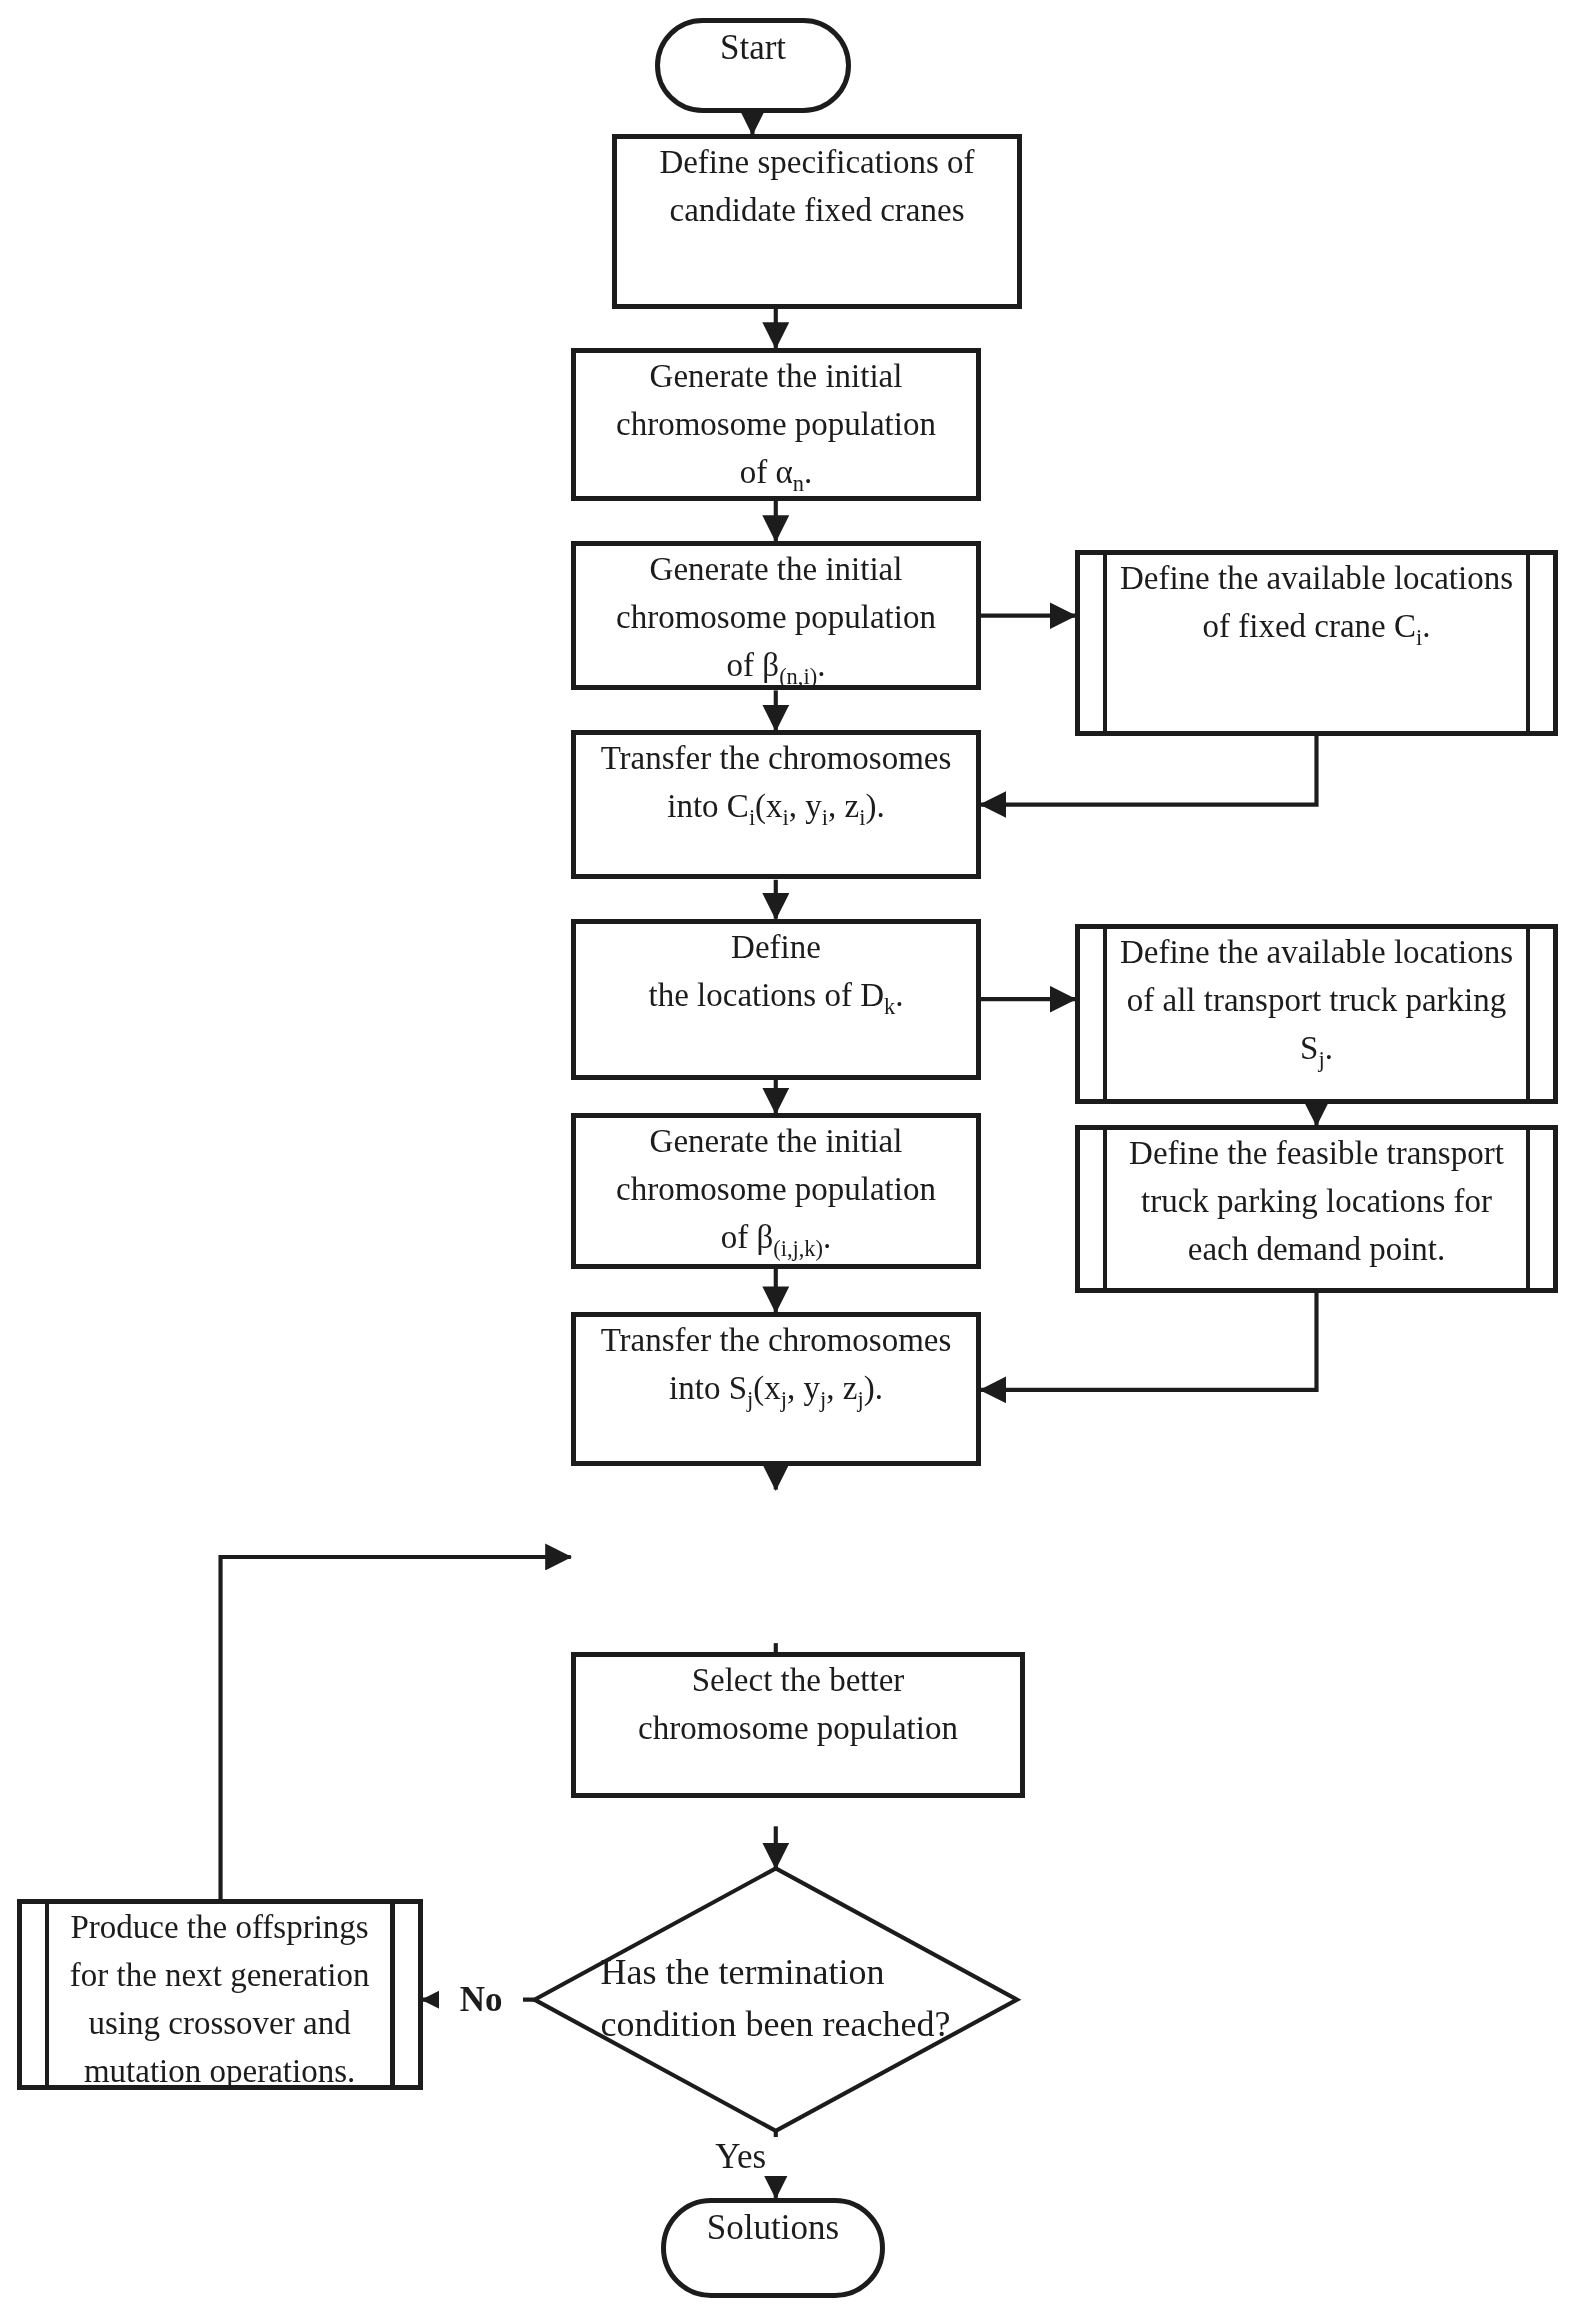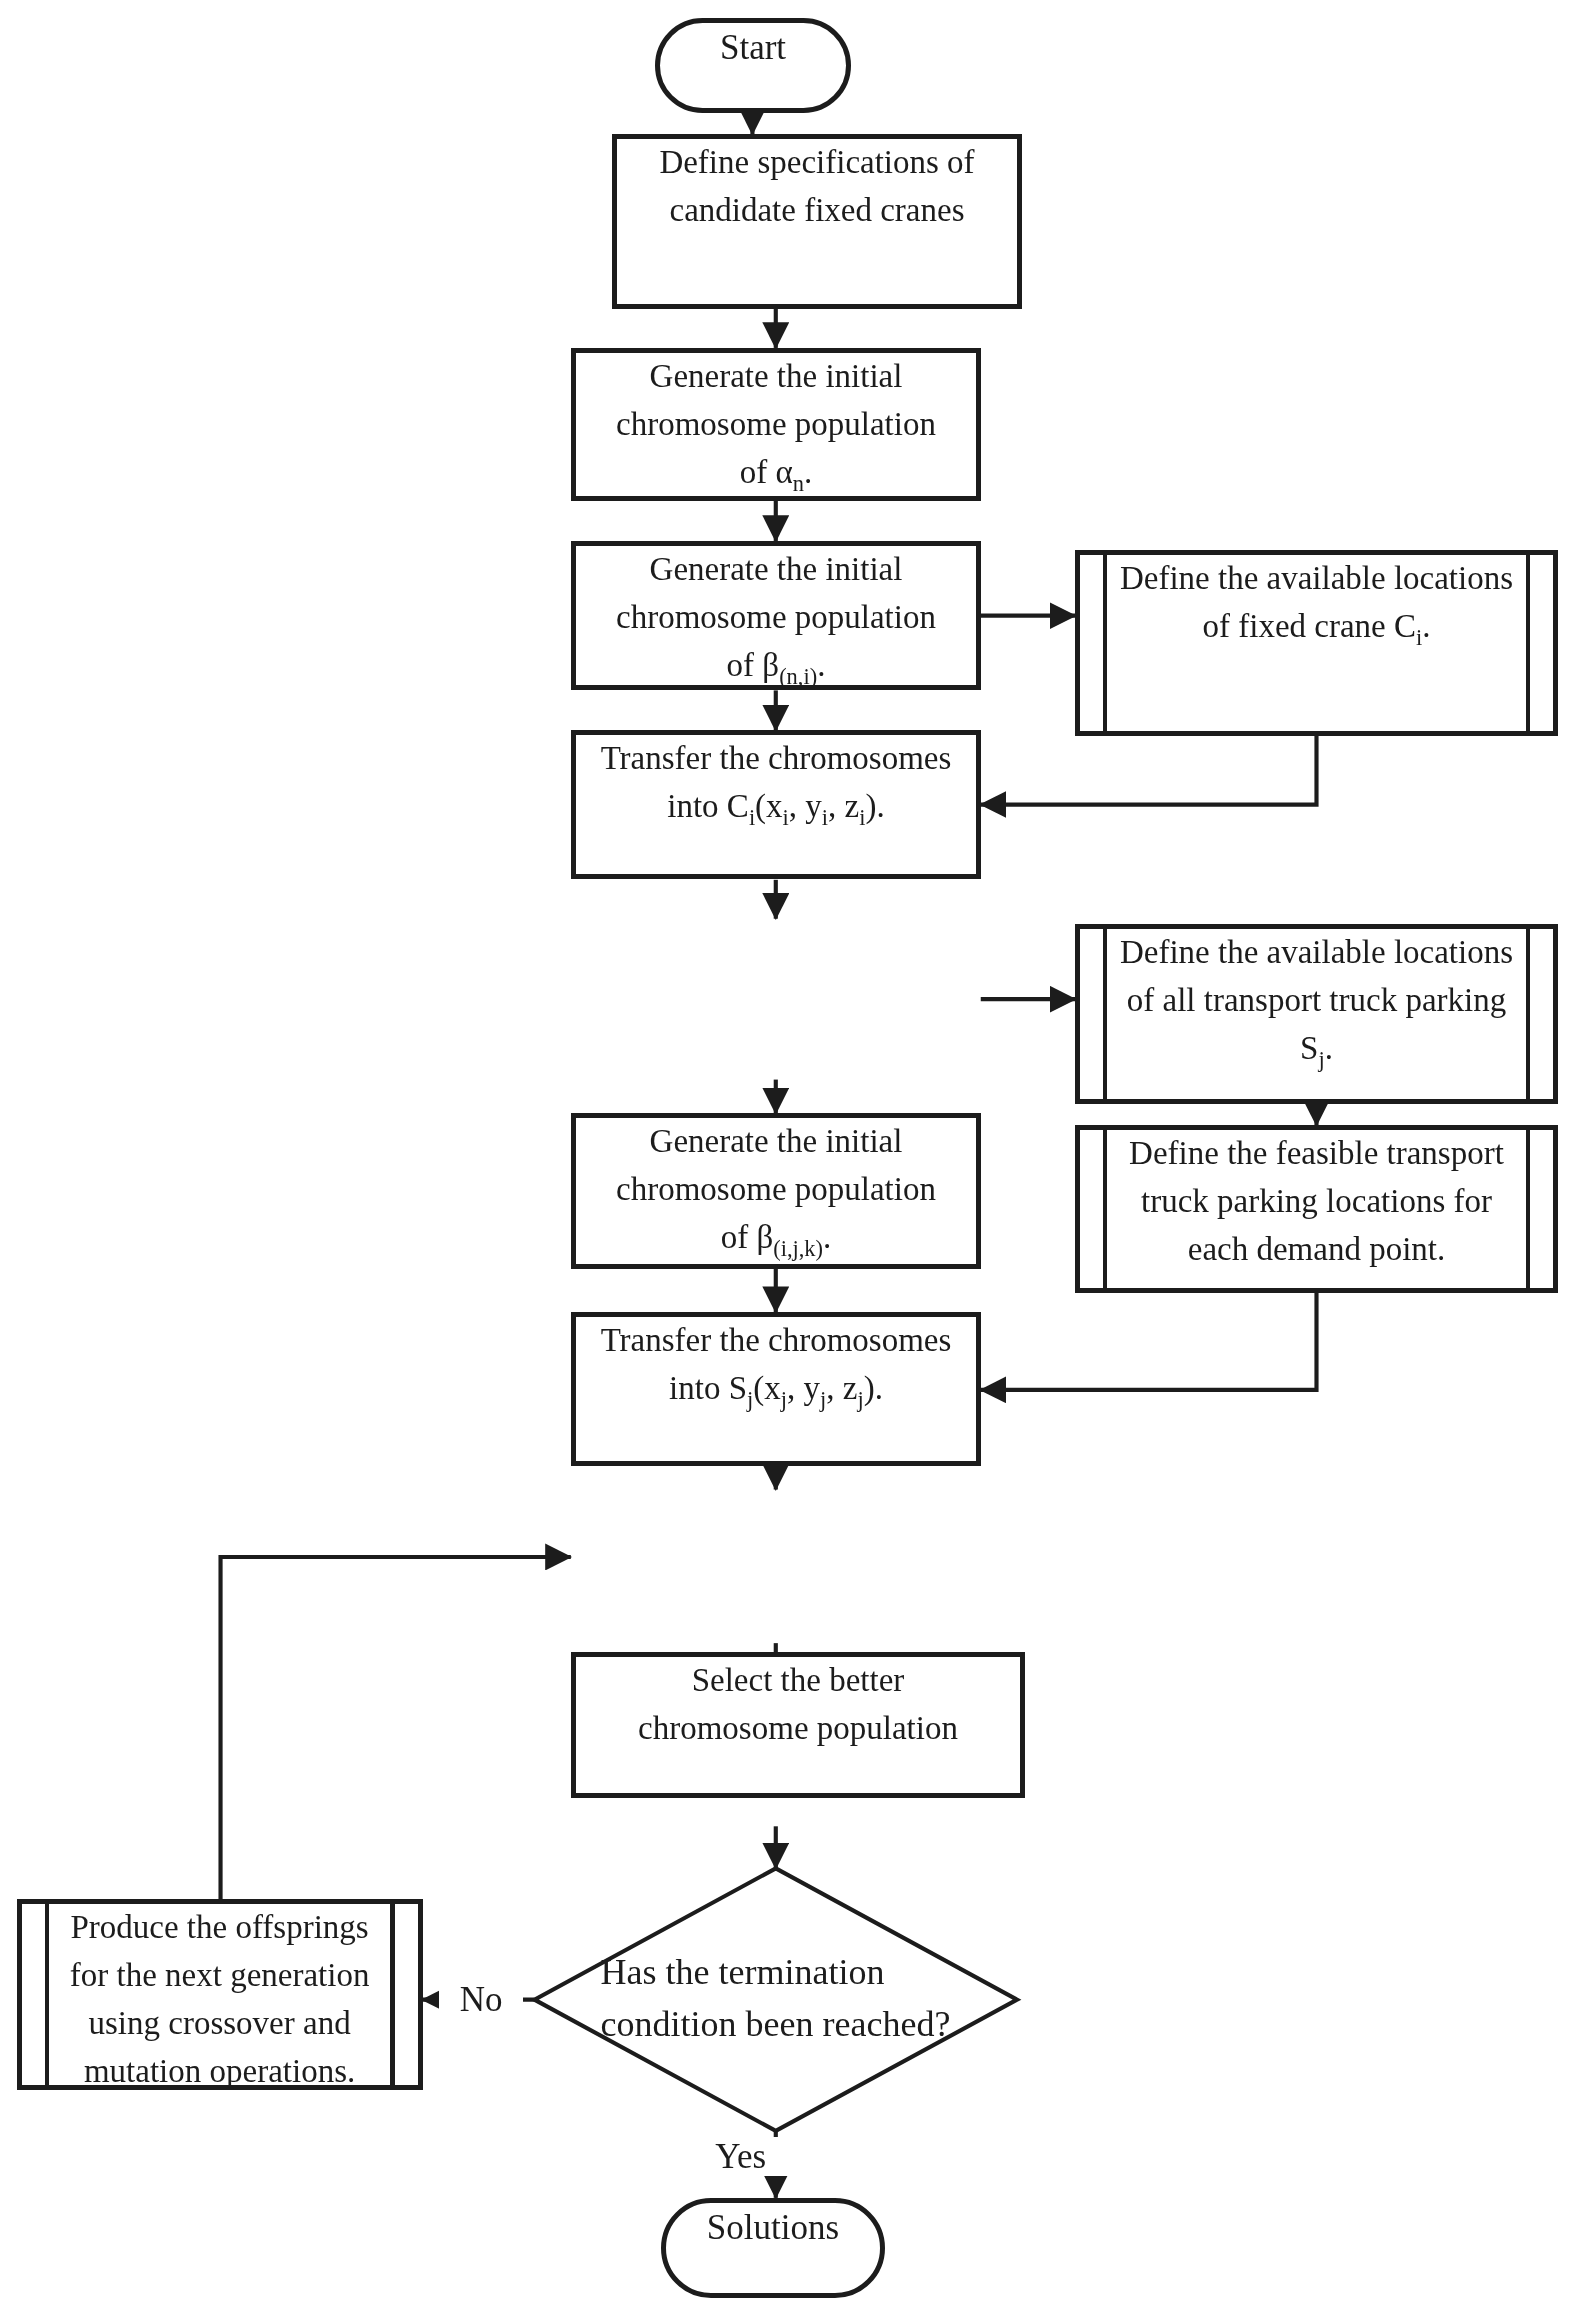--- a/index.html
+++ b/index.html
@@ -94,20 +94,23 @@
   </div>
 
   <div class="node" style="left:571px; top:541px; width:410px; height:149px;">
     <div class="txt">Generate the initial<br>chromosome population<br>of β<sub>(n,i)</sub>.</div>
   </div>
 
   <div class="node" style="left:571px; top:730px; width:410px; height:149px;">
     <div class="txt">Transfer the chromosomes<br>into C<sub>i</sub>(x<sub>i</sub>, y<sub>i</sub>, z<sub>i</sub>).</div>
   </div>
 
+  <div class="node" style="left:571px; top:919px; width:410px; height:161px;">
+    <div class="txt">Define<br>the locations of D<sub>k</sub>.</div>
+  </div>
 
   <div class="node" style="left:571px; top:1113px; width:410px; height:156px;">
     <div class="txt">Generate the initial<br>chromosome population<br>of β<sub>(i,j,k)</sub>.</div>
   </div>
 
   <div class="node" style="left:571px; top:1312px; width:410px; height:154px;">
     <div class="txt">Transfer the chromosomes<br>into S<sub>j</sub>(x<sub>j</sub>, y<sub>j</sub>, z<sub>j</sub>).</div>
   </div>
 
 
@@ -140,16 +143,16 @@
   </div>
 
   <div class="node predef" style="left:1075px; top:1125px; width:483px; height:168px;">
     <div class="dbl l"></div>
     <div class="dbl r"></div>
     <div class="txt">Define the feasible transport<br>truck parking locations for<br>each demand point.</div>
   </div>
 
   <div class="edge-label" style="left:691px; top:2137px; width:93px;">Yes</div>
 
-  <div class="edge-label" style="left:439px; top:1980px; width:78px;">No</div>
+  <div class="edge-label" style="left:439px; top:1980px; width:78px;font-weight:bold;">No</div>
 
 </div>
 
 
 </body></html>

